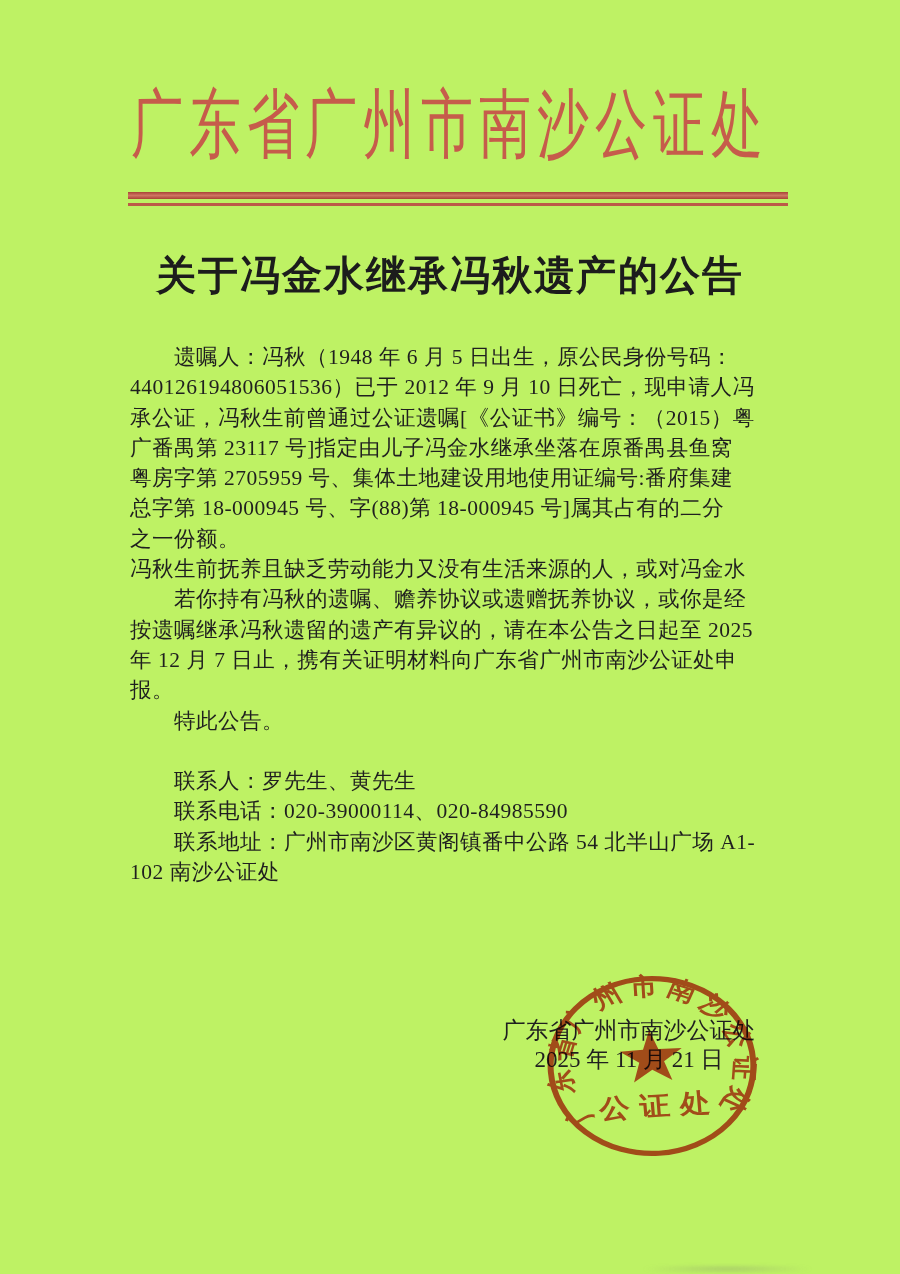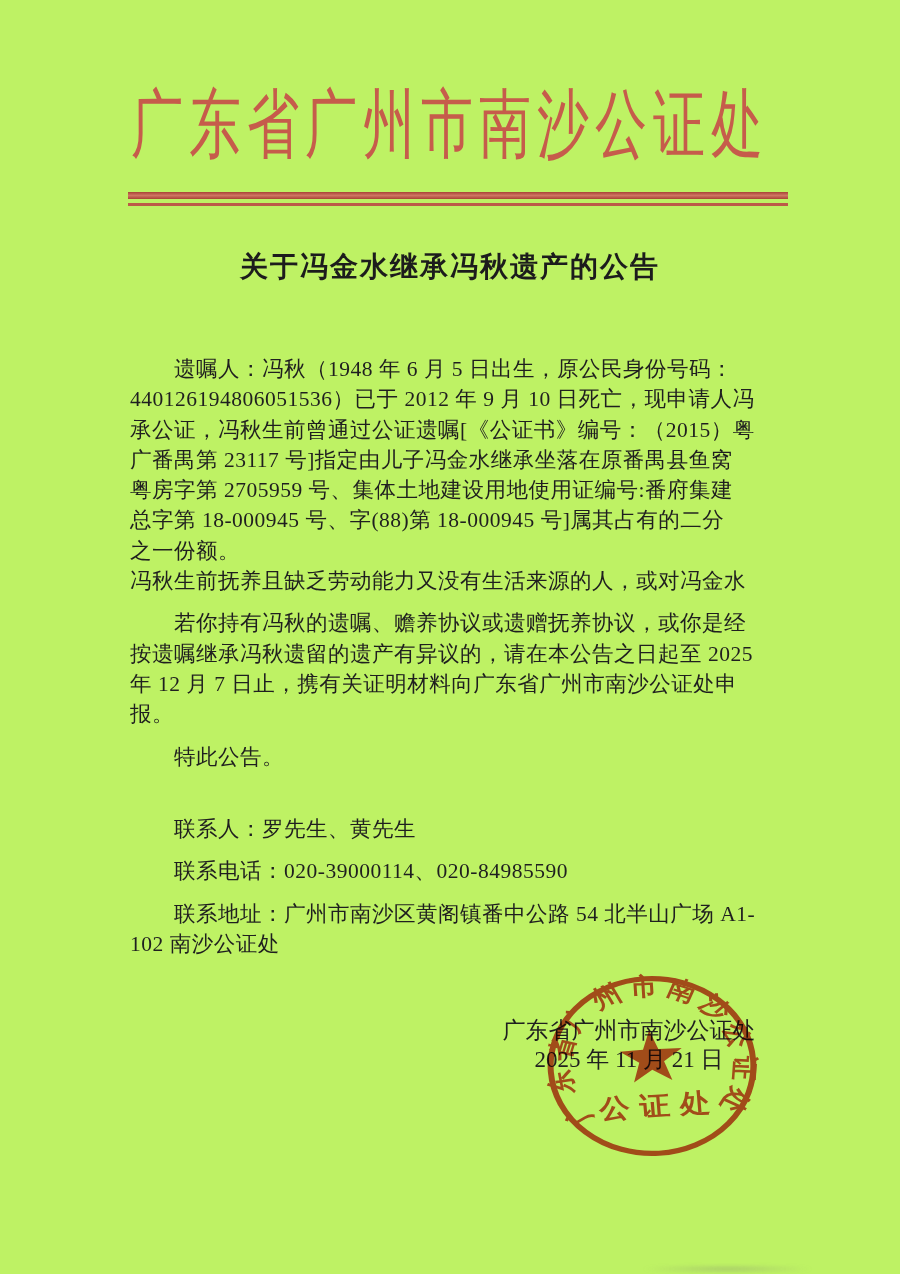--- a/index.html
+++ b/index.html
@@ -42,40 +42,40 @@
   .rule-gap   { height: 4px; }
   .rule-thin  { height: 3px; background: #bc5a48; }
 
   
   .doc-title {
     position: absolute;
     top: 248px;
     left: 0;
     width: 100%;
     text-align: center;
-    font-size: 28px;
+    font-size: 40px;
     font-weight: bold;
     letter-spacing: 2px;
     color: #1c1c1c;
     white-space: nowrap;
   }
 
   
   .body-text {
     position: absolute;
     top: 342px;
     left: 130px;
     width: 660px;
     font-size: 21.5px;
     line-height: 30.3px;
     color: #1f1f1f;
     letter-spacing: 0.5px;
   }
   .body-text .line { white-space: nowrap; }
-  .body-text .indent { text-indent: 44px; margin-top: 12px; }
+  .body-text .indent { text-indent: 44px; }
   .body-text .spacer { height: 30.3px; }
 
   
   .signature {
     position: absolute;
     top: 1016px;
     left: 498px;
     width: 262px;
     text-align: center;
     font-size: 23px;

